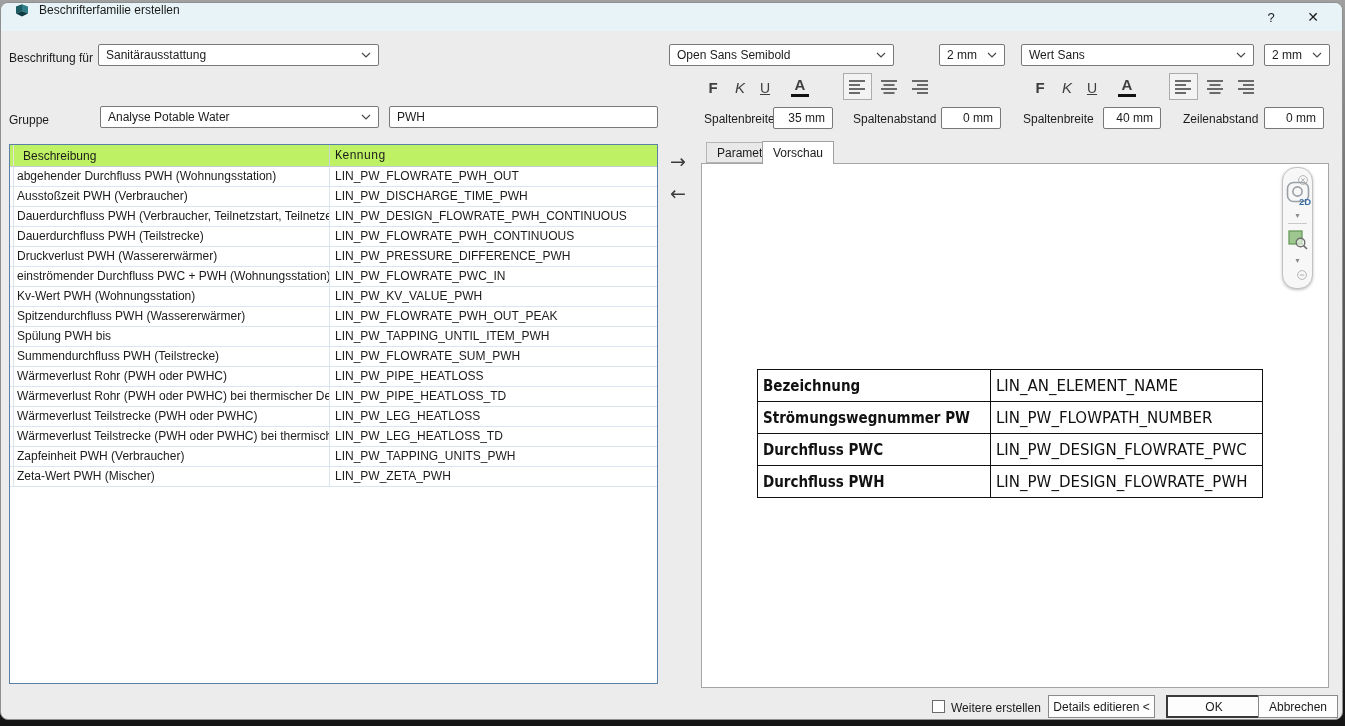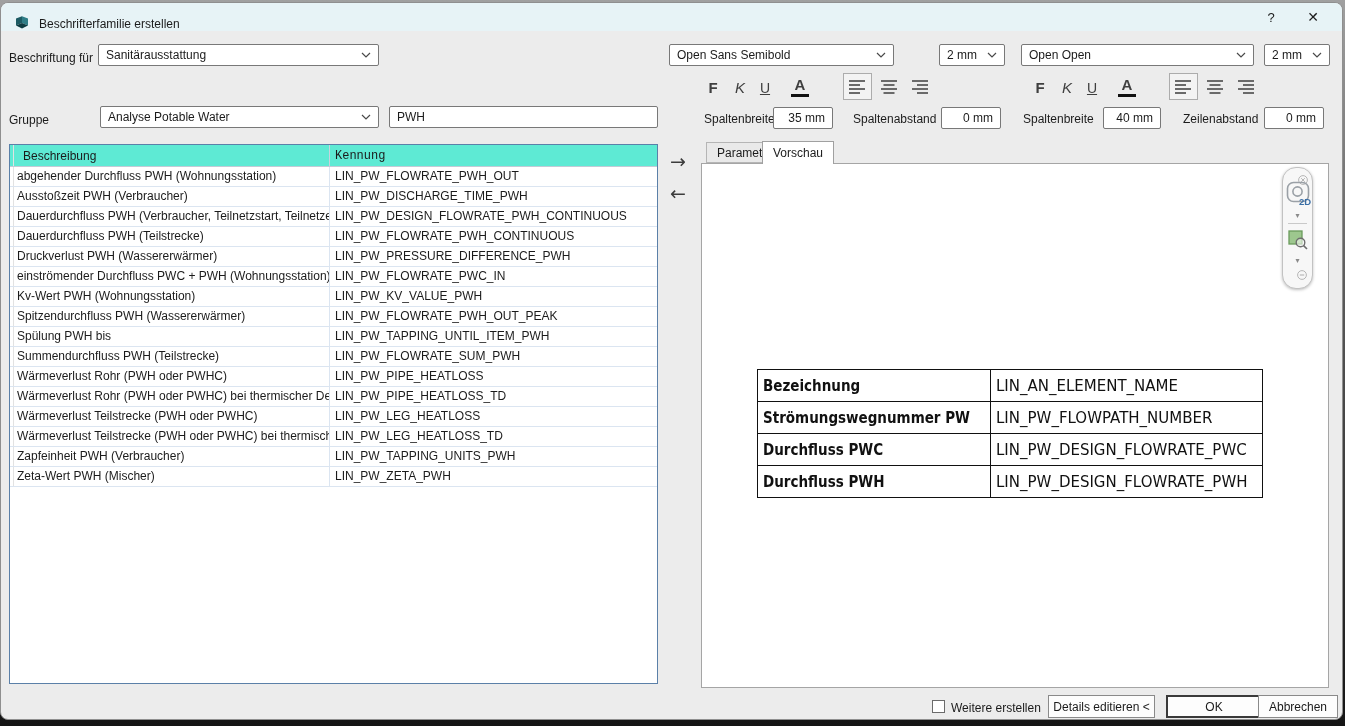--- a/index.html
+++ b/index.html
@@ -9,39 +9,39 @@
     font-family:"Liberation Sans","DejaVu Sans",sans-serif;
     -webkit-font-smoothing:antialiased;
   }
   .dialog{
     position:absolute;left:0;top:2px;width:1343px;height:718px;
     background:#ececec;border:1px solid #8f8f8f;border-radius:8px;
     overflow:hidden;box-sizing:border-box;
   }
   
   .titlebar{position:absolute;left:0;top:0;width:100%;height:28px;background:#e7f3f6;
-    display:flex;align-items:flex-end;padding-left:13px;box-sizing:border-box;gap:9px;}
+    display:flex;align-items:flex-start;padding-left:13px;box-sizing:border-box;gap:9px;}
   .titlebar .title{font-size:12px;color:#1b1b1b;}
   .cap-btn{position:absolute;top:0;width:42px;height:28px;display:flex;align-items:center;
     justify-content:center;font-size:13px;color:#1b1b1b;cursor:default;}
   .cap-help{right:50px;}
   .cap-close{right:8px;font-size:14px;}
   
   .lbl{position:absolute;font-size:12px;color:#1b1b1b;white-space:nowrap;}
   .combo{position:absolute;height:22px;background:#fff;border:1px solid #787878;border-radius:2px;
     box-sizing:border-box;display:flex;align-items:center;padding:0 7px;font-size:12px;color:#1b1b1b;}
   .combo .cval{flex:1;overflow:hidden;white-space:nowrap;}
   .combo svg{flex:none;margin-left:4px;}
   .tinput{position:absolute;height:22px;background:#fff;border:1px solid #787878;border-radius:2px;
     box-sizing:border-box;display:flex;align-items:center;padding:0 7px;font-size:12px;color:#1b1b1b;}
   .tinput.rt{justify-content:flex-end;}
   
   .ptable{position:absolute;left:8px;top:141px;width:649px;height:540px;background:#fff;
     border:1px solid #5b80a8;box-sizing:border-box;overflow:hidden;}
-  .phead{display:flex;height:21px;background:#5eead4;border-bottom:1px solid #c2cbd6;
+  .phead{display:flex;height:21px;background:#bef264;border-bottom:1px solid #c2cbd6;
     font-size:12px;color:#1b1b1b;align-items:center;}
   .phead .tstrip{align-self:stretch;}
   .tstrip{width:3px;border-right:1px solid #e2e2e2;flex:none;}
   .hc0{width:316px;padding-left:9px;border-right:1px solid #c9d2dd;align-self:stretch;
     display:flex;align-items:center;box-sizing:border-box;}
   .hc1{flex:1;padding-left:5px;display:flex;align-items:center;align-self:stretch;font-family:Liberation Mono, monospace;}
   .trow{display:flex;height:19px;border-bottom:1px solid #dbe5f1;font-size:12px;color:#1b1b1b;}
   .tc0{width:316px;padding-left:3px;padding-right:3px;border-right:1px solid #dbe5f1;
     box-sizing:border-box;line-height:18px;white-space:nowrap;overflow:hidden;}
   .tc1{flex:1;padding-left:5px;line-height:18px;white-space:nowrap;overflow:hidden;}
@@ -272,21 +272,21 @@
   <div class="lbl" style="left:703px;top:109px;">Spaltenbreite</div>
   <div class="tinput rt" style="left:772px;top:104px;width:60px;">
     <span>35 mm</span>
   </div>
   <div class="lbl" style="left:852px;top:109px;">Spaltenabstand</div>
   <div class="tinput rt" style="left:940px;top:104px;width:60px;">
     <span>0 mm</span>
   </div>
 
   <div class="combo" style="left:1020px;top:41px;width:233px;">
-    <span class="cval">Open Open</span>
+    <span class="cval">Wert Sans</span>
     <svg width="10" height="6" viewBox="0 0 10 6">
         <polyline points="1,1 5,5 9,1" fill="none" stroke="#4a4a4a" stroke-width="1.2"></polyline>
       </svg>
   </div>
   <div class="combo" style="left:1263px;top:41px;width:66px;">
     <span class="cval">2 mm</span>
     <svg width="10" height="6" viewBox="0 0 10 6">
         <polyline points="1,1 5,5 9,1" fill="none" stroke="#4a4a4a" stroke-width="1.2"></polyline>
       </svg>
   </div>

